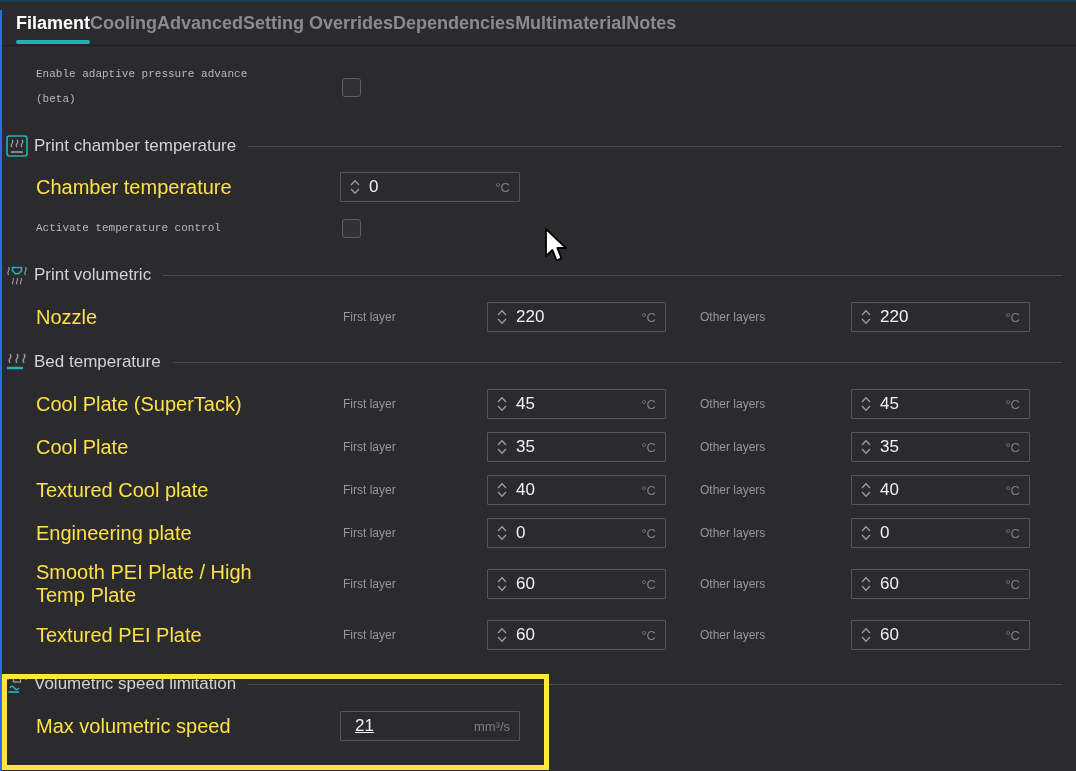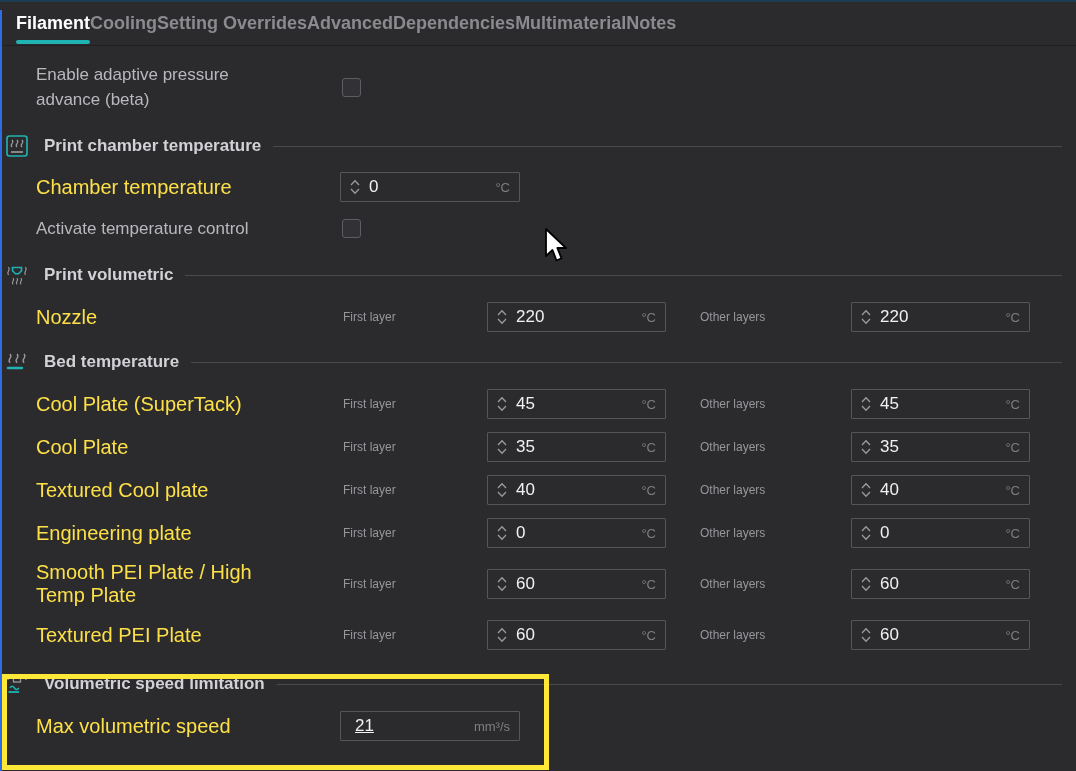--- a/index.html
+++ b/index.html
@@ -23,35 +23,35 @@
          display:flex; align-items:center; cursor:default; white-space:nowrap;font-weight:bold; }
   .tab.active { color:#ffffff; font-weight:bold; }
   .tab.active::after {
     content:""; position:absolute; left:0; right:0; bottom:1px; height:4px;
     background:#1fb3b3; border-radius:2px;
   }
 
   
   .content { position:relative; }
   .cbrow { display:grid; grid-template-columns:306px 20px; align-items:center; margin-left:36px; }
-  .cbrow .lbl { max-width:250px; font-size:17px; line-height:25px; color:#b9b9bd; }
+  .cbrow .lbl { max-width:250px; font-size:11px; line-height:25px; color:#b9b9bd;font-family:Liberation Mono, monospace; }
   .checkbox {
     width:19px; height:19px; border:1px solid #5d5d62; border-radius:3px;
     background:#323236;
   }
   .row1 { display:grid; grid-template-columns:304px 180px; align-items:center; margin-left:36px; height:30px; }
   .row2 { display:grid; grid-template-columns:307px 144px 179px 185px 179px; align-items:center; margin-left:36px; min-height:30px; }
   .row2 .sub { font-size:12px; color:#97979b; }
   .row2 .sub.other { padding-left:34px; }
   .lbl { font-size:20px; color:#fde047; }
 
   
   .sechead { display:flex; align-items:center; margin-left:6px; height:28px; }
   .sechead .icon { width:22px; height:22px; flex:0 0 auto; display:flex; align-items:center; justify-content:center; }
-  .sechead .title { font-size:17px; font-weight:bold; color:#d2d2d6; margin-left:16px; white-space:nowrap; }
+  .sechead .title { font-size:17px; font-weight:normal; color:#d2d2d6; margin-left:6px; white-space:nowrap; }
   .sechead .divider { flex:1; height:1px; background:#4a4a4d; margin-left:12px; margin-right:14px; }
 
   
   .spininput {
     height:30px; border:1px solid #56565a; border-radius:1px;
     display:flex; align-items:center; background:transparent;
   }
   .spininput .chev { margin-left:8px; display:flex; }
   .spininput .val { flex:1; margin-left:8px; font-size:17px; color:#f0f1f3; }
   .spininput.nospin .val { margin-left:14px;text-decoration:underline; }
@@ -69,22 +69,22 @@
   .mt12{margin-top:12px}.mt14{margin-top:14px}
 </style>
 </head>
 <body>
 
 <div class="left-edge"></div>
 
 <div class="tabbar">
   <div class="tab active">Filament</div>
   <div class="tab">Cooling</div>
+  <div class="tab">Advanced</div>
   <div class="tab">Setting Overrides</div>
-  <div class="tab">Advanced</div>
   <div class="tab">Dependencies</div>
   <div class="tab">Multimaterial</div>
   <div class="tab">Notes</div>
 </div>
 
 <div class="content">
 
   <div class="cbrow mt16">
     <div class="lbl">Enable adaptive pressure advance (beta)</div>
     <div class="checkbox"></div>

